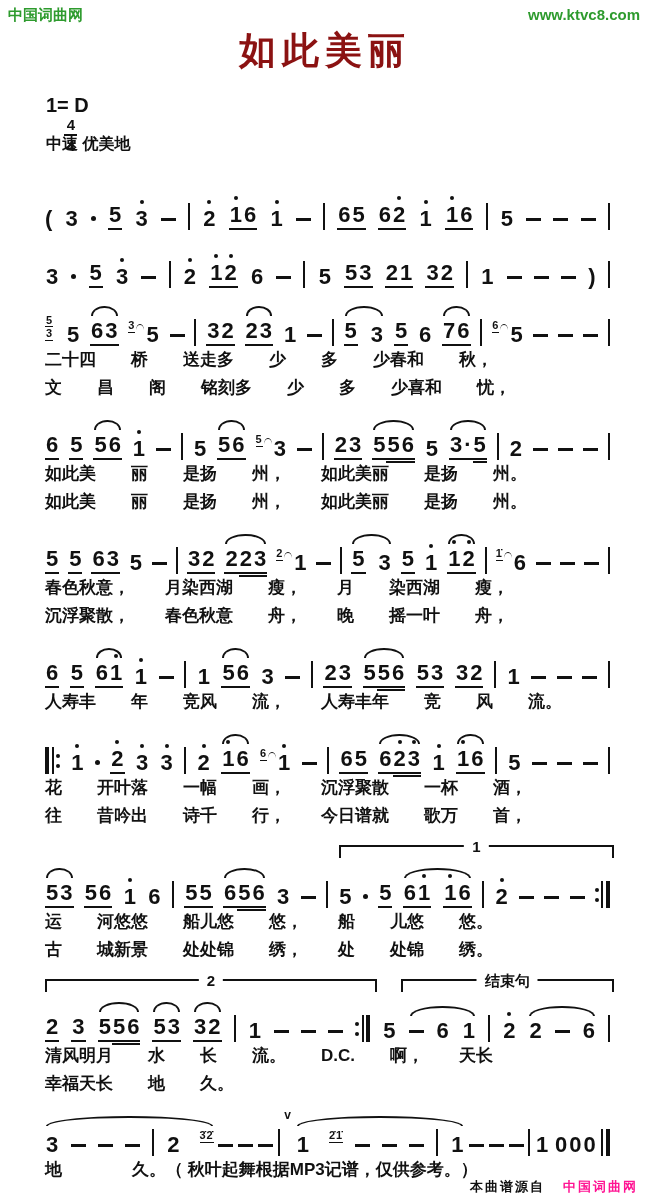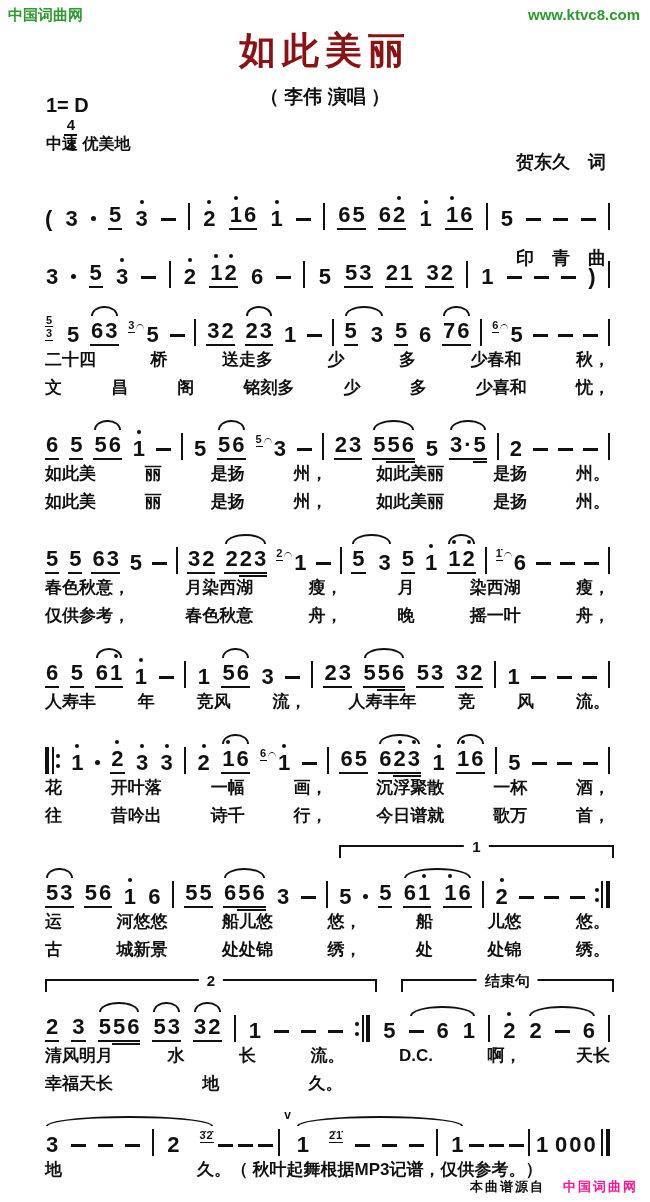--- a/index.html
+++ b/index.html
@@ -21,22 +21,22 @@
             display:flex;align-items:center;flex-direction:column;}
   .meter{display:inline-flex;flex-direction:column;align-items:center;
          font-size:15px;font-weight:bold;line-height:1;margin-left:7px;}
   .mline{width:13px;height:2px;background:#111;margin:2px 0;}
   .tempo{position:absolute;left:46px;top:58px;font-size:16px;font-weight:bold;}
   
   #score{padding:0 40px 0 45px;}
   .system{position:relative;margin-top:11px;}
   .system.has-br{padding-top:20px;}
   .noterow{display:flex;justify-content:space-between;align-items:flex-end;height:47px;}
-  .lyr{display:flex;justify-content:space-between;font-size:17px;font-weight:bold;
-       line-height:28px;white-space:pre;}
+  .lyr{display:flex;font-size:17px;font-weight:bold;
+       line-height:28px;white-space:pre;gap:35px;}
   .tok{position:relative;display:inline-flex;align-items:flex-end;}
   .seg{display:inline-flex;align-items:flex-end;}
   .u1{border-bottom:2px solid #111;padding-bottom:2px;}
   .u2{border-bottom:2px solid #111;padding-bottom:2px;position:relative;}
   .u2::after{content:"";position:absolute;left:0;right:0;bottom:-5px;height:2px;background:#111;}
   .ch{font-size:22px;font-weight:bold;line-height:1.05;position:relative;padding:0 1px;display:inline-block;}
   .da{position:absolute;top:-7px;left:50%;transform:translateX(-50%);
       width:4px;height:4px;background:#111;border-radius:50%;}
   .arc::before{content:"";position:absolute;left:1px;right:1px;top:-13px;height:8px;
       border-top:2px solid #111;border-left:2px solid #111;border-right:2px solid #111;
@@ -82,25 +82,20 @@
 <div class="subarea">
   <div class="keyblock">
     <span>1= D</span>
     <span class="meter">
       <span>4</span>
       <span class="mline"></span>
       <span>4</span>
     </span>
   </div>
   <div class="tempo">中速 优美地</div>
-  <div class="subtitle">（ 李伟 演唱 ）</div>
-  <div class="credits">
-    <span>贺东久　词</span>
-    <span>印　青　曲</span>
-  </div>
 </div>
 
 <div id="score">
     <div class="system">
       <div class="noterow">
         <span class="paren">(</span>
         <span class="tok">
           <span class="seg">
             <span class="ch">3</span>
           </span>
@@ -510,21 +505,21 @@
             <span class="gtie"></span>
             <span class="ch">6</span>
           </span>
         </span>
         <span class="dash"></span>
         <span class="dash"></span>
         <span class="dash"></span>
         <span class="barline"></span>
       </div>
       <div class="lyr"><span>春色秋意，</span><span>月染西湖</span><span>瘦，</span><span>月</span><span>染西湖</span><span>瘦，</span></div>
-      <div class="lyr"><span>仅供参考，</span><span>春色秋意</span><span>舟，</span><span>晚</span><span>摇一叶</span><span>舟，</span></div>
+      <div class="lyr"><span>沉浮聚散，</span><span>春色秋意</span><span>舟，</span><span>晚</span><span>摇一叶</span><span>舟，</span></div>
     </div>
     <div class="system">
       <div class="noterow">
         <span class="tok">
           <span class="seg u1">
             <span class="ch">6</span>
           </span>
         </span>
         <span class="tok">
           <span class="seg u1">

